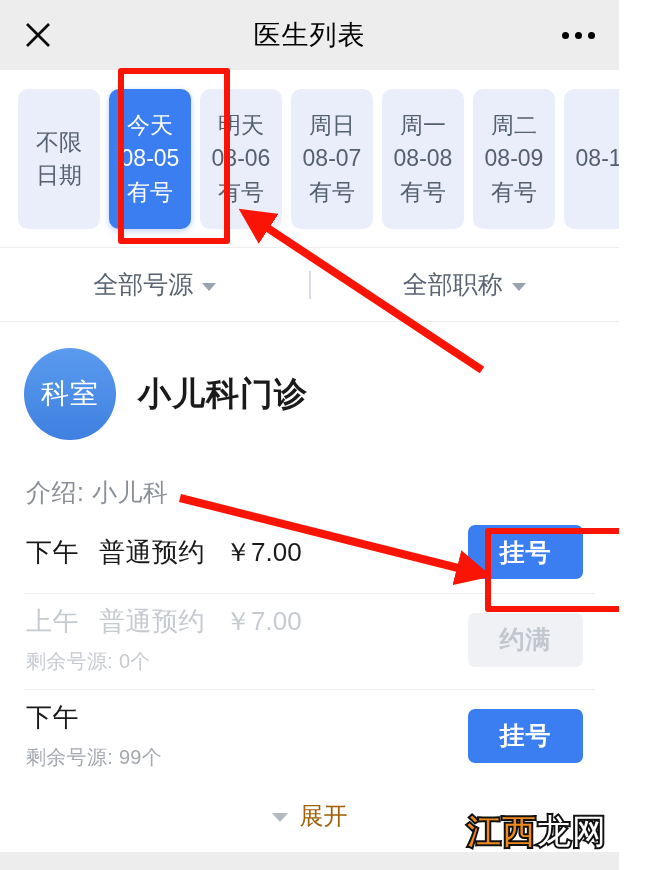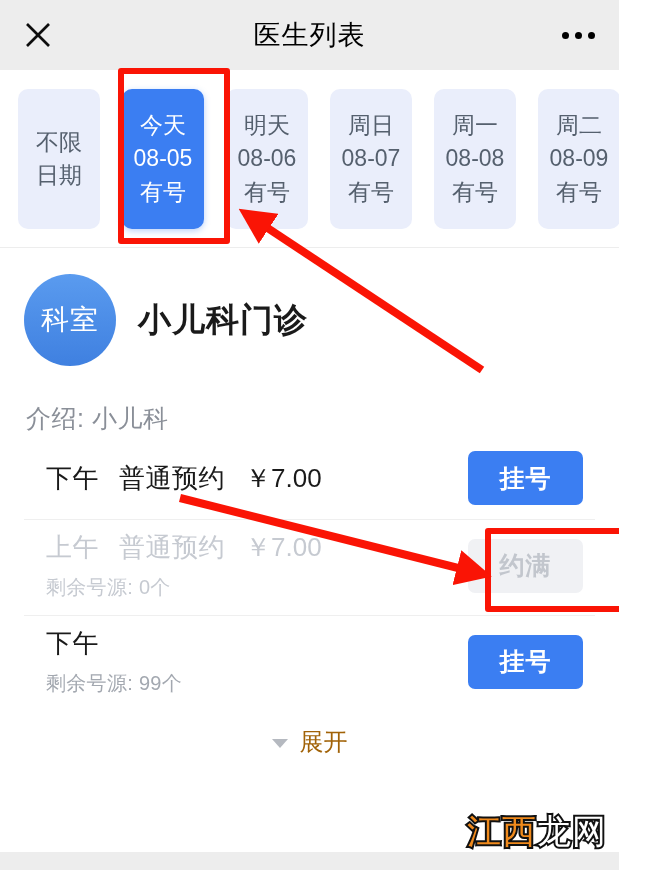--- a/index.html
+++ b/index.html
@@ -75,21 +75,21 @@
     height: 178px;
     background: #ffffff;
     border-bottom: 1px solid #ededed;
     overflow: hidden;
   }
   .date-strip {
     display: flex;
     align-items: center;
     height: 100%;
     padding: 0 18px;
-    gap: 22px;
+    gap: 9px;
   }
   .date-chip {
     flex: 0 0 auto;
     width: 82px;
     height: 140px;
     border-radius: 10px;
     background: #eaeefb;
     display: flex;
     flex-direction: column;
     align-items: center;
@@ -187,21 +187,21 @@
 
   
   .slot {
     display: flex;
     align-items: center;
     justify-content: space-between;
     padding: 10px 0 14px 0;
     border-bottom: 1px solid #efefef;
   }
   .slot:last-of-type { border-bottom: none; }
-  .slot-info { flex: 1 1 auto; padding-left: 2px; margin-left: 20px; }
+  .slot-info { flex: 1 1 auto; padding-left: 2px; }
   .slot-line1 {
     font-size: 26px;
     color: #1a1a1a;
     display: flex;
     align-items: baseline;
     gap: 20px;
     letter-spacing: .5px;
   }
   .slot-line1 .price { letter-spacing: 0; }
   .slot-line2 {
@@ -345,20 +345,31 @@
           <span>周二</span>
           <span>08-09</span>
           <span>有号</span>
         </div>
         <div class="date-chip">
           <span>08-10</span>
         </div>
       </div>
   </div>
 
+  <div class="filter-bar">
+    <div class="filter-item">
+      <span class="label">全部号源</span>
+      <span class="chev"></span>
+    </div>
+    <div class="filter-divider"></div>
+    <div class="filter-item">
+      <span class="label">全部职称</span>
+      <span class="chev"></span>
+    </div>
+  </div>
 
   <div class="card">
 
     <div class="dept-row">
       <div class="dept-avatar">
         <span>科室</span>
       </div>
       <div class="dept-name">小儿科门诊</div>
     </div>
 

